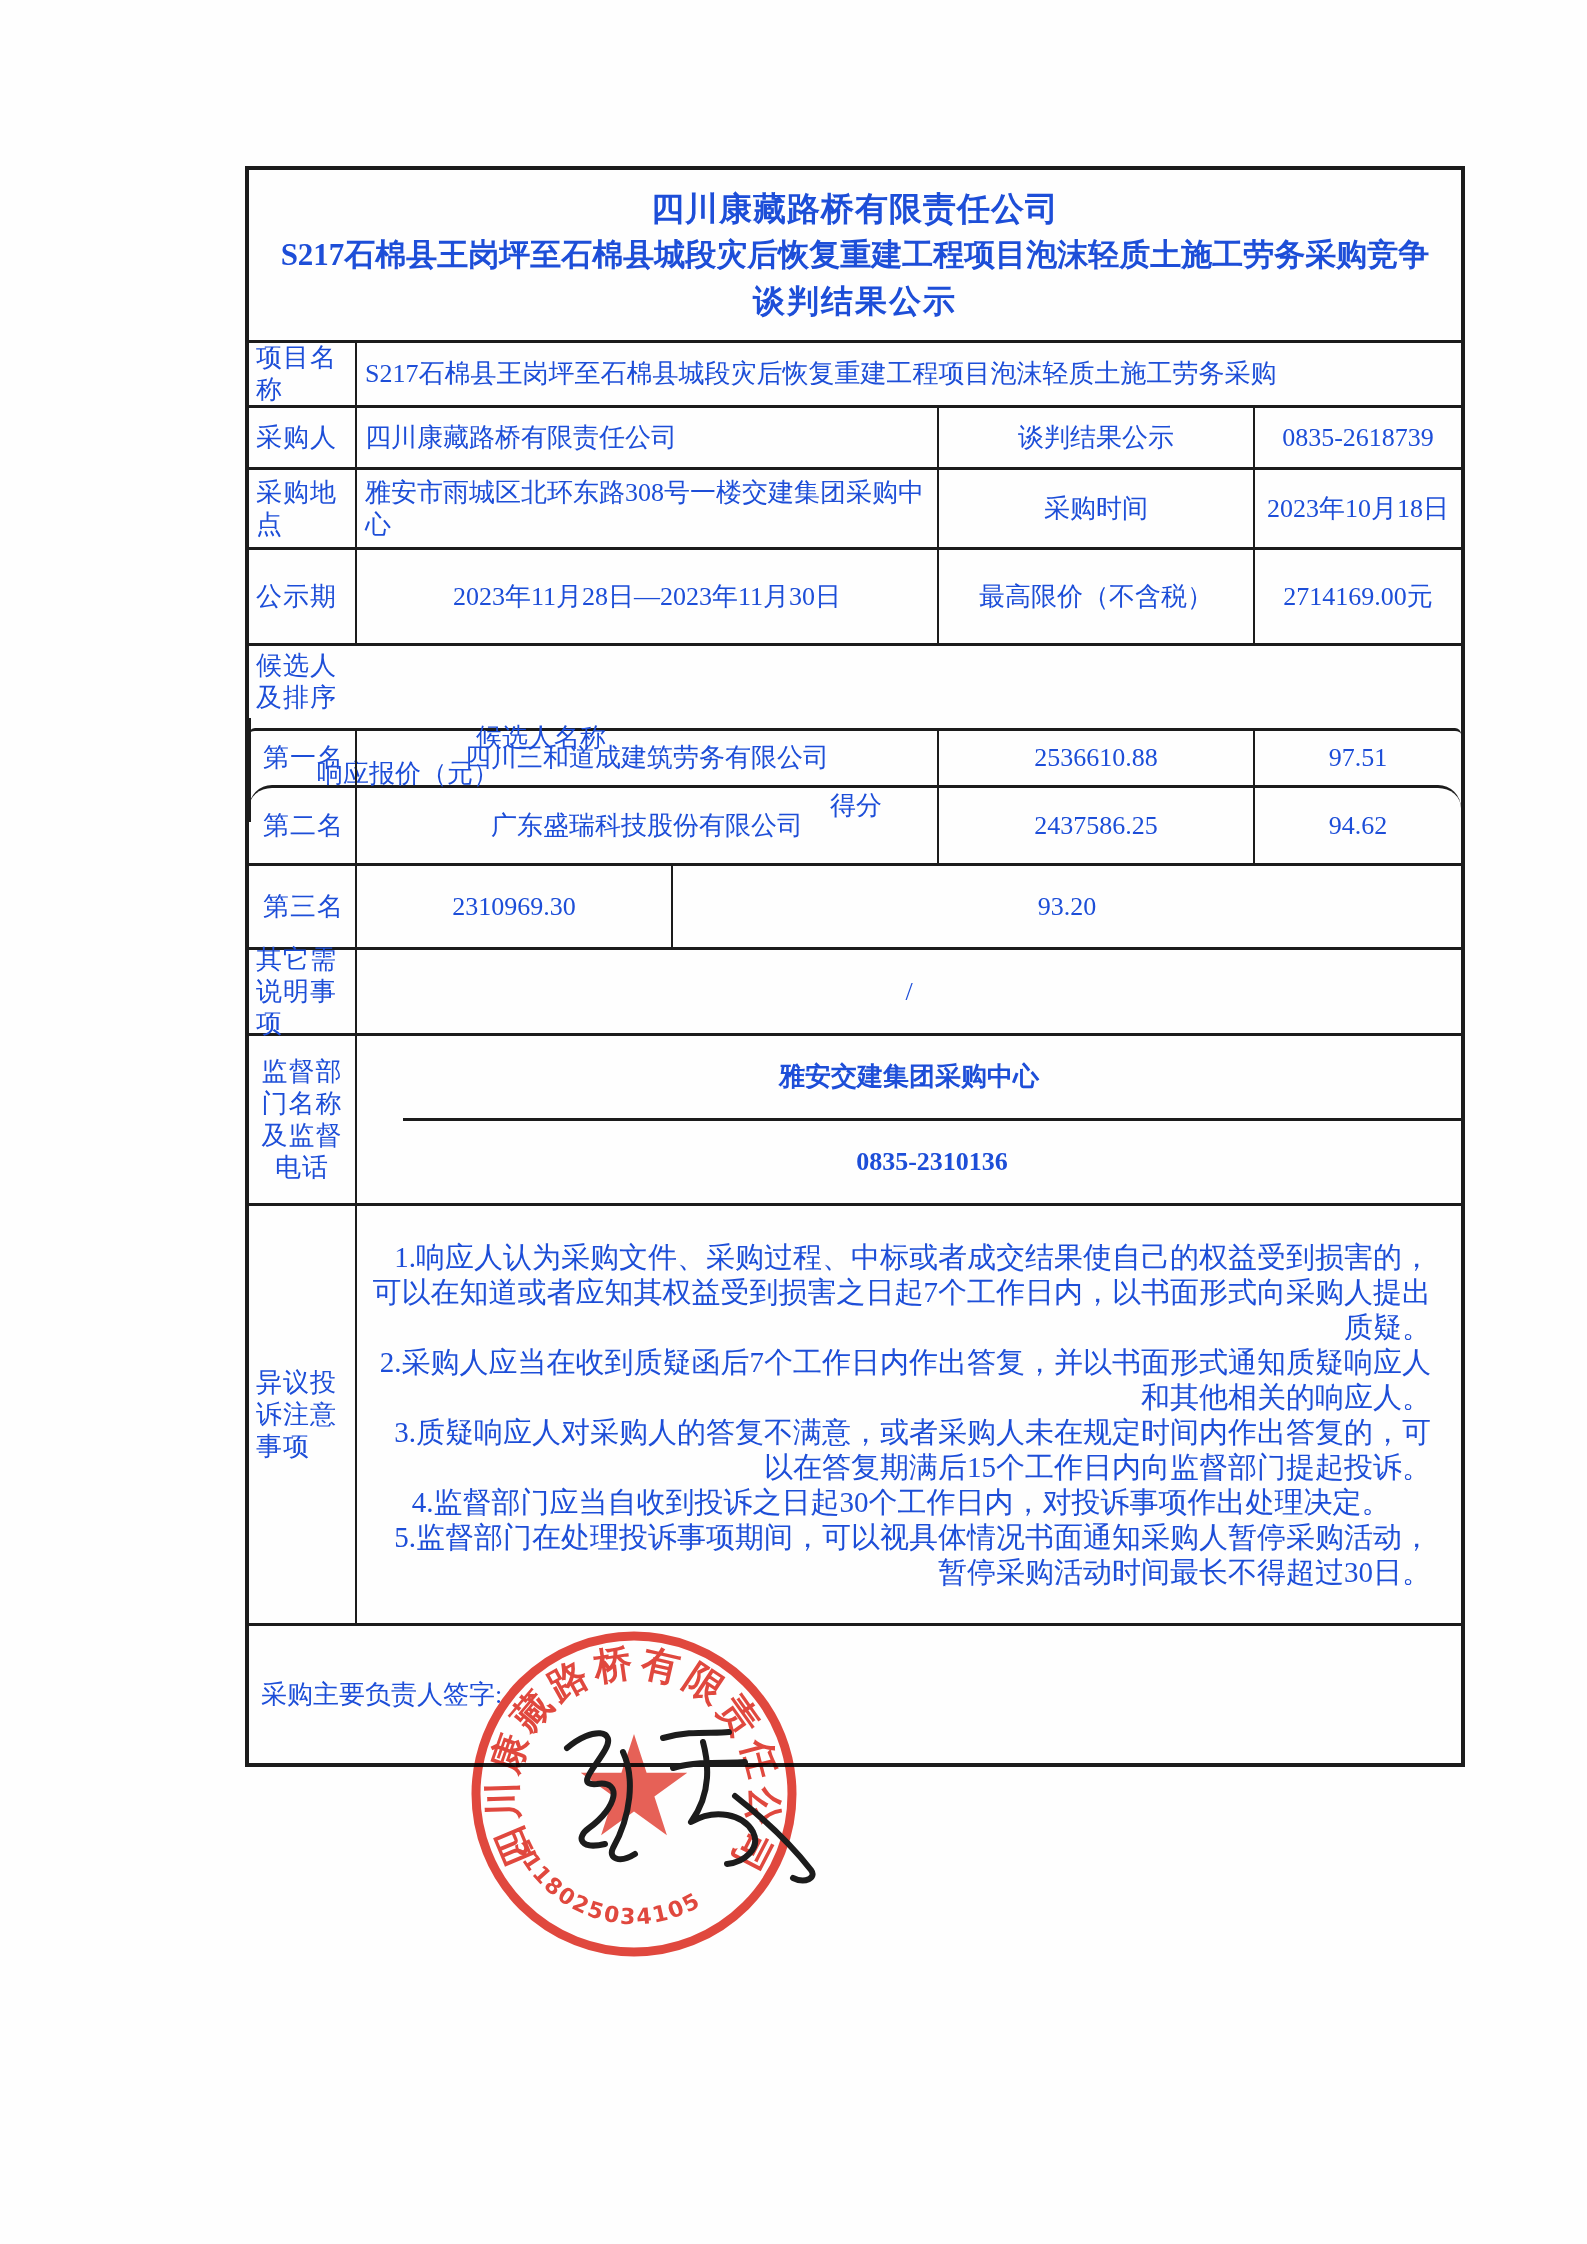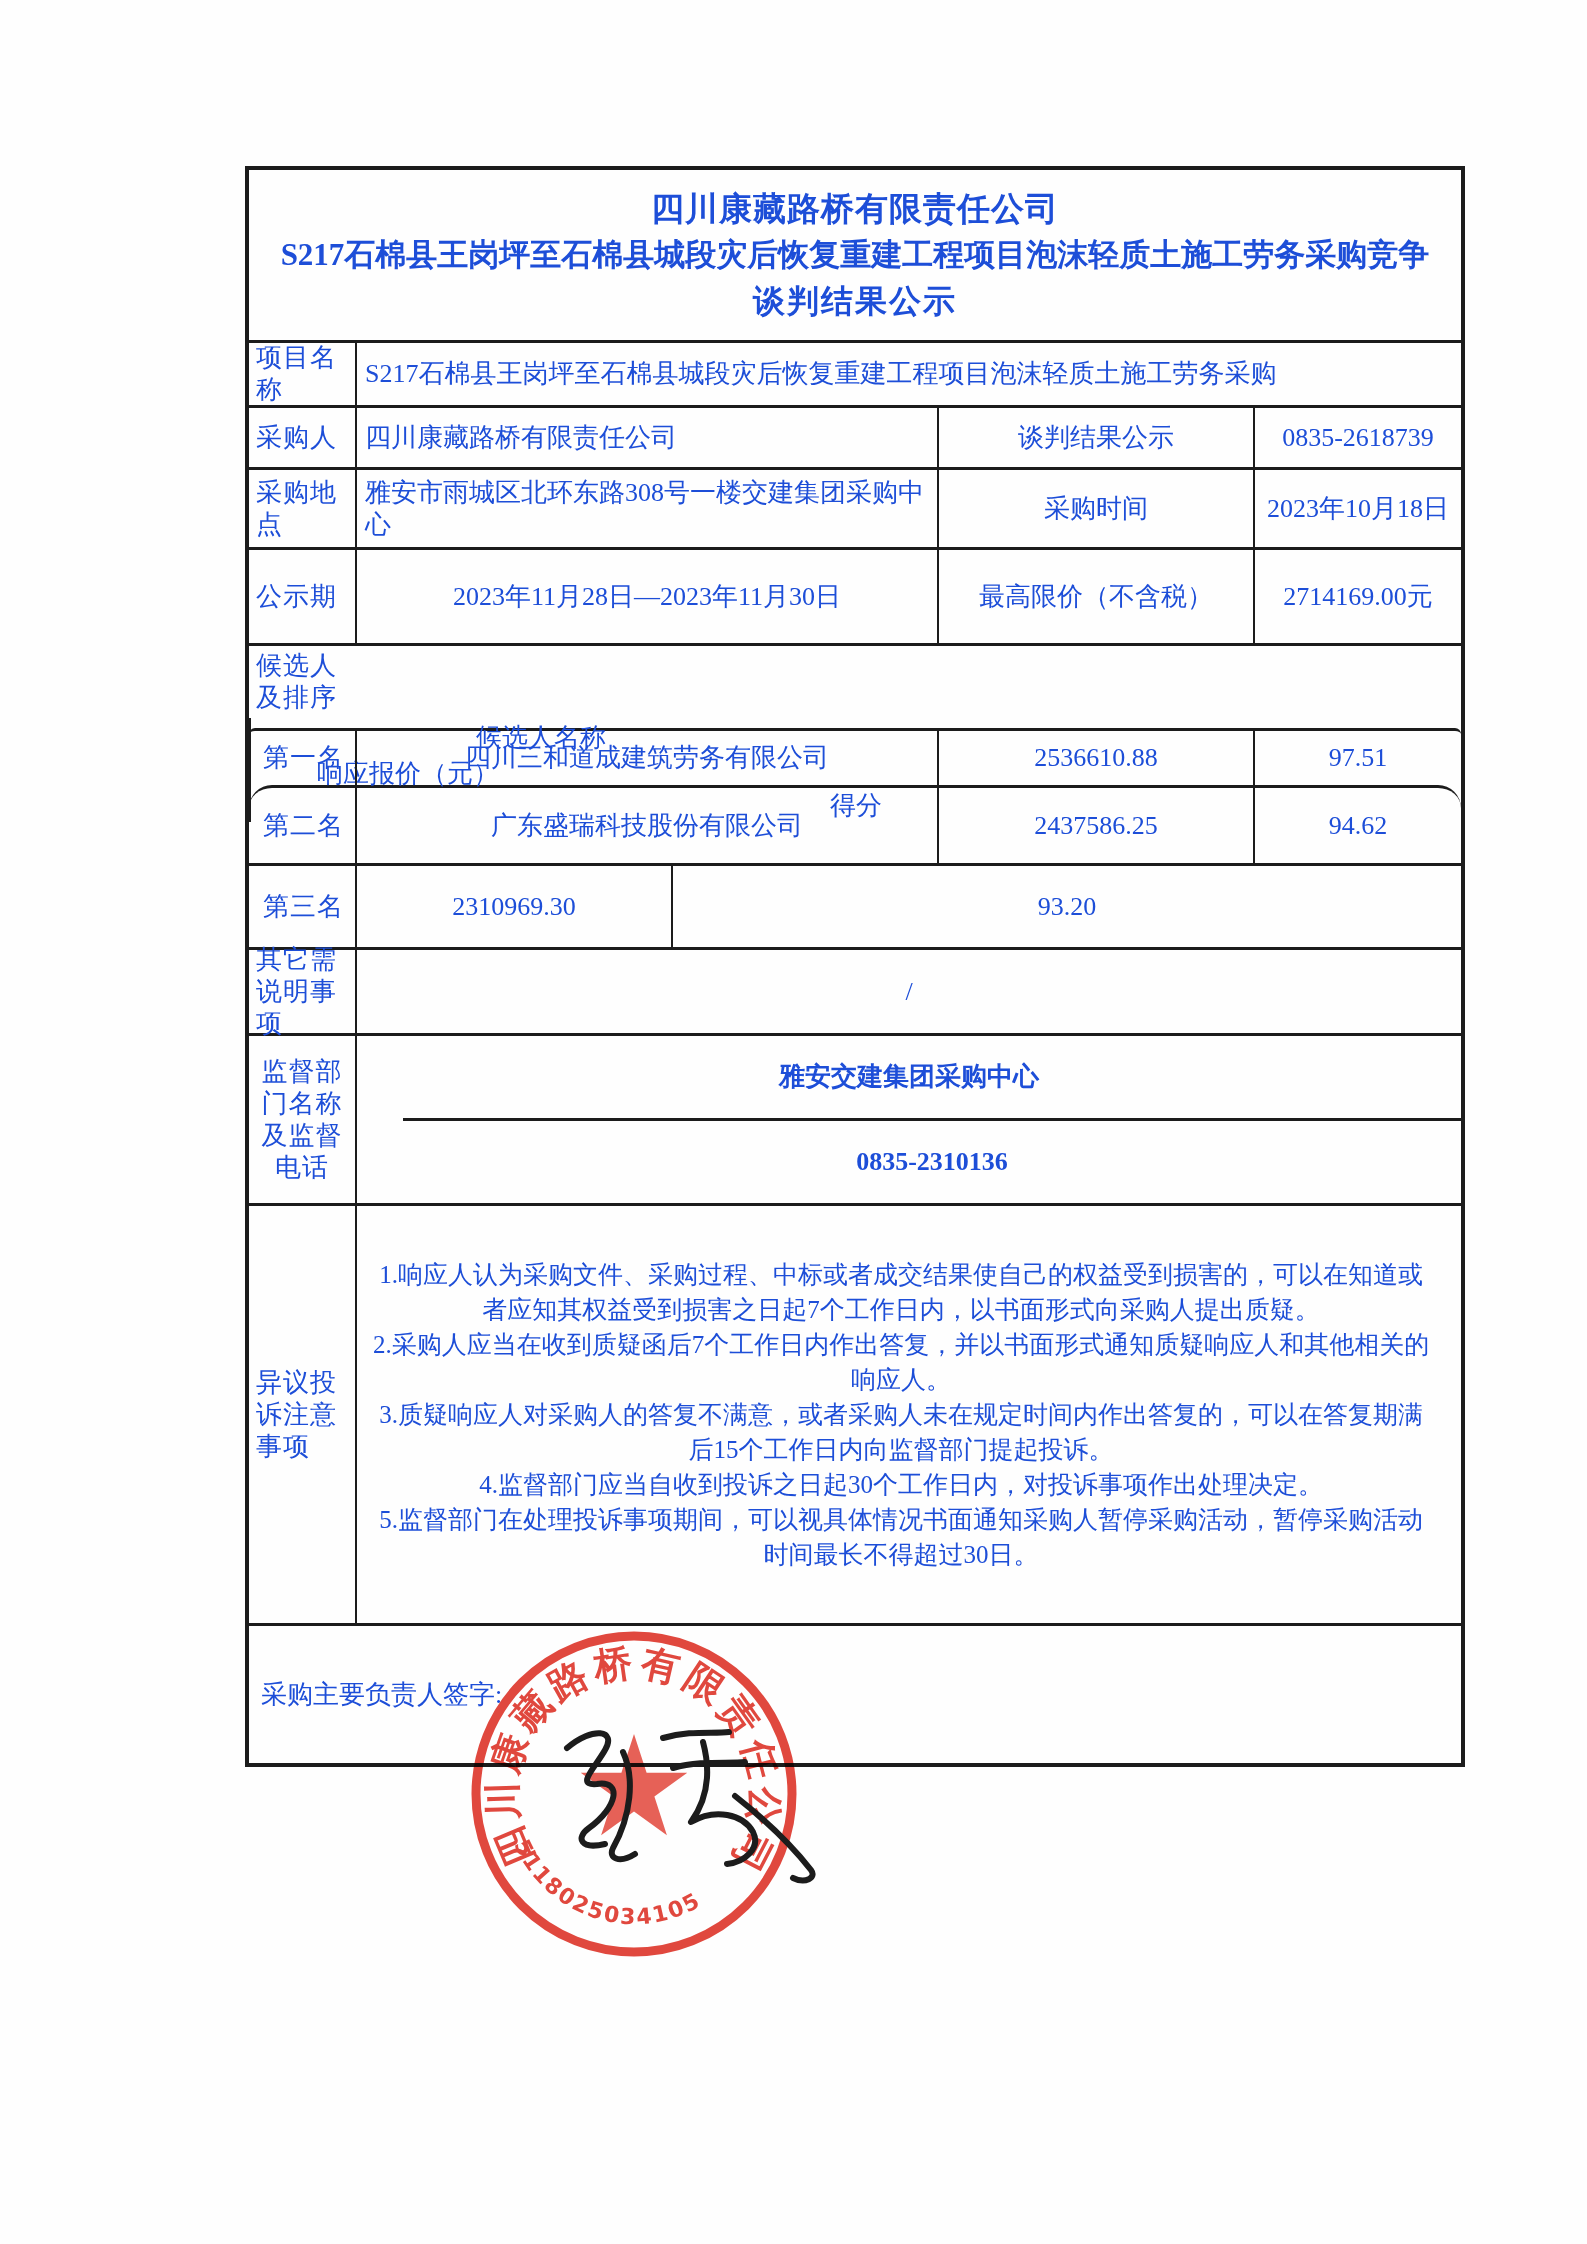--- a/index.html
+++ b/index.html
@@ -36,21 +36,21 @@
   .h-other{height:86px;}
   .h-supervision{height:170px;}
   .h-dispute{height:420px;}
   .h-sign{height:140px;}
   .sup-col{flex:1 1 auto;display:flex;flex-direction:column;padding:0;align-items:stretch;font-weight:bold;}
   .sup-sub{height:84px;display:flex;align-items:center;justify-content:center;font-size:26px;}
   .sup-sub + .sup-sub{border-top:3px solid #1c1c1c;height:83px;margin-left:46px;}
   .sup-label{justify-content:center;text-align:center;padding:4px 2px;}
   .dispute-text{flex:1 1 auto;display:flex;flex-direction:column;justify-content:center;
     padding:10px 30px 10px 14px;}
-  .dispute-text p{margin:0;font-size:25px;line-height:35px;text-align:center;}
+  .dispute-text p{margin:0;font-size:29px;line-height:35px;text-align:right;}
   .sign-cell{flex:1 1 auto;padding-left:12px;font-size:26px;}
   .stamp{position:absolute;left:462px;top:1622px;width:345px;height:345px;
     mix-blend-mode:multiply;opacity:.92;z-index:3;}
   .signature{position:absolute;left:545px;top:1700px;width:300px;height:205px;z-index:4;}
   .label-multiline{align-items:center;}
 </style>
 </head>
 <body>
 
 <div class="sheet">

